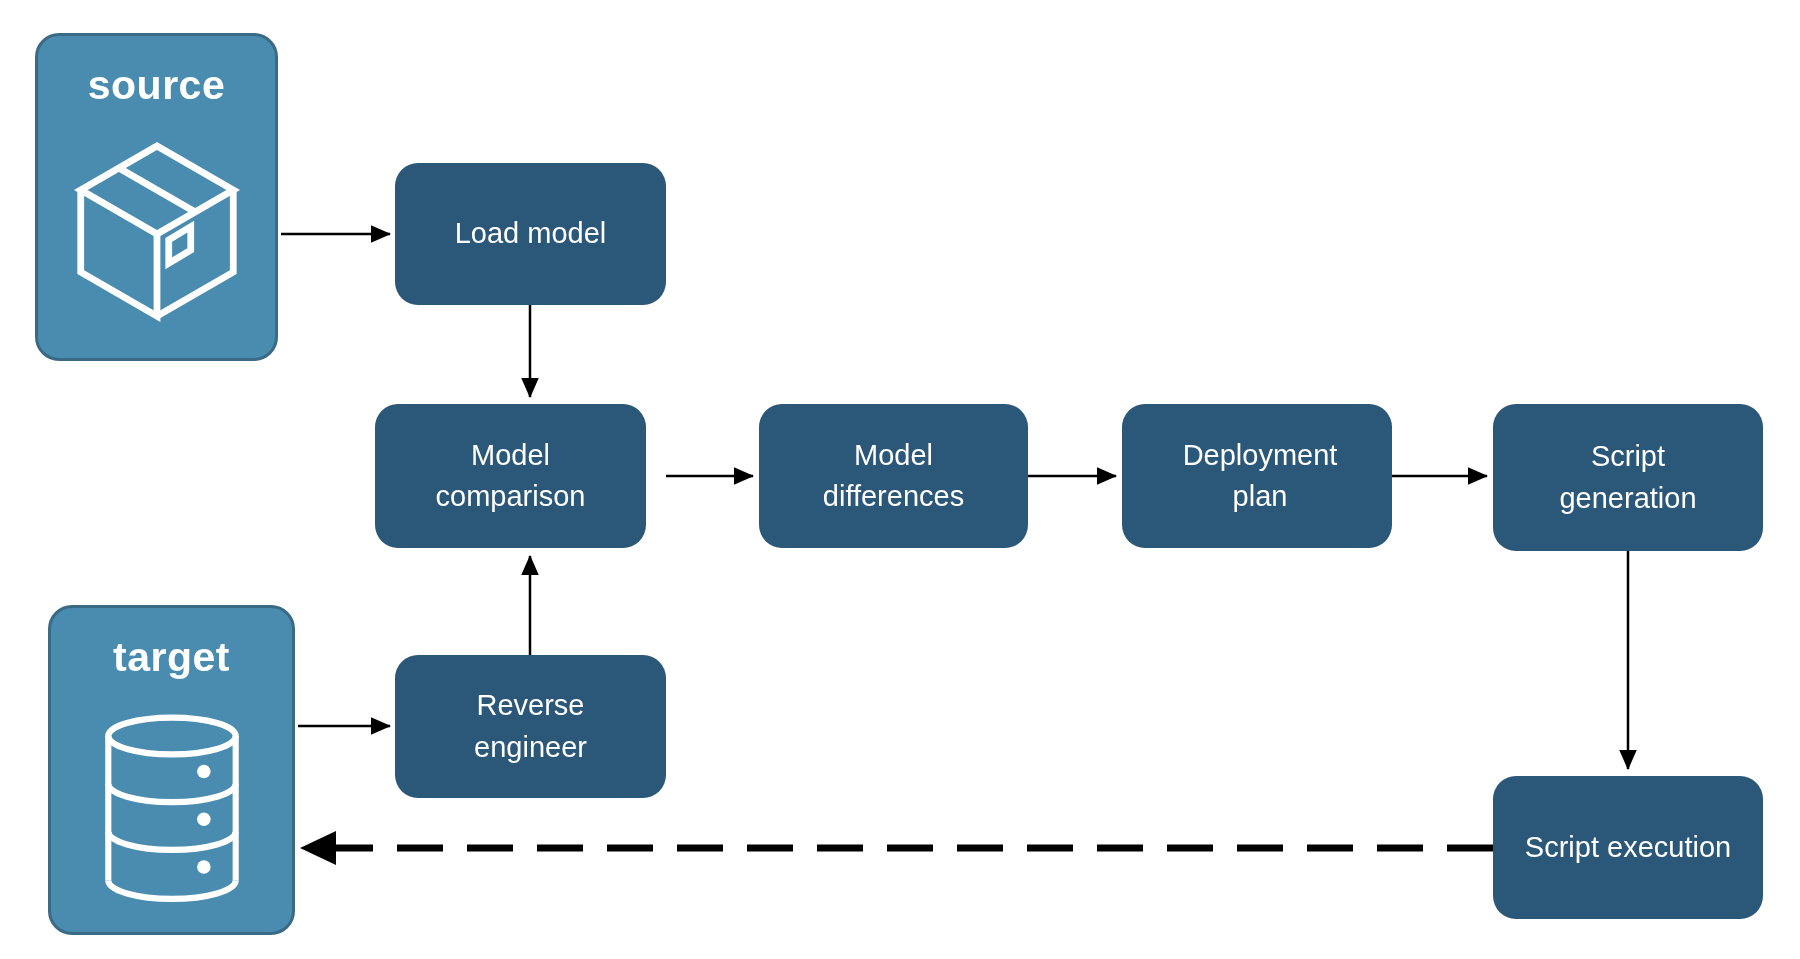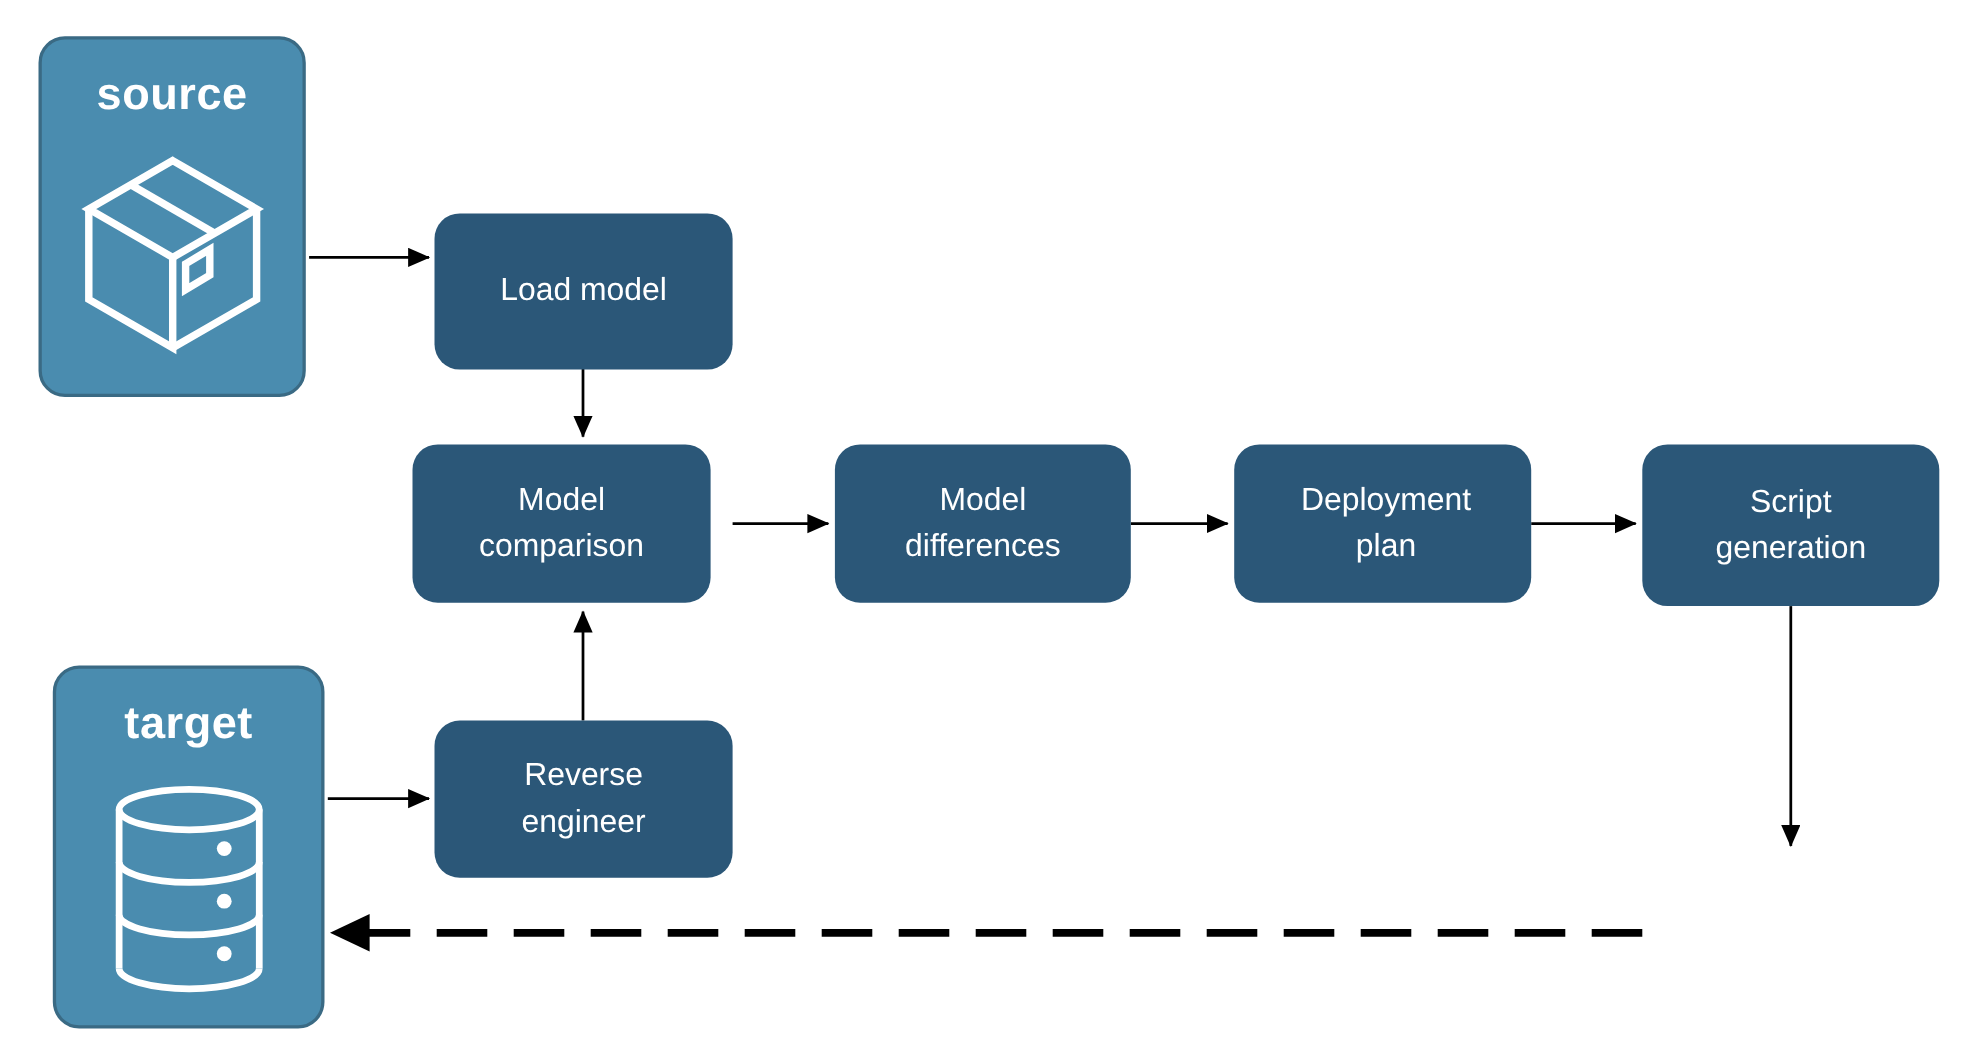--- a/index.html
+++ b/index.html
@@ -23,21 +23,21 @@
     color: #ffffff;
     border-radius: 23px;
     display: flex;
     align-items: center;
     justify-content: center;
     text-align: center;
     font-size: 29px;
     line-height: 1.42;
     padding: 0 30px;
   }
-  .node-load-model       { left: 395px;  top: 163px; width: 271px; height: 142px; margin-top: 31px; }
+  .node-load-model       { left: 395px;  top: 163px; width: 271px; height: 142px; }
   .node-model-comparison { left: 375px;  top: 404px; width: 271px; height: 144px; }
   .node-model-differences{ left: 759px;  top: 404px; width: 269px; height: 144px; }
   .node-deployment-plan  { left: 1122px; top: 404px; width: 270px; height: 144px; padding-left: 36px; }
   .node-script-generation{ left: 1493px; top: 404px; width: 270px; height: 147px; }
   .node-reverse-engineer { left: 395px;  top: 655px; width: 271px; height: 143px; }
   .node-script-execution { left: 1493px; top: 776px; width: 270px; height: 143px; }
 
   .endpoint {
     position: absolute;
     background: #4A8CAF;
@@ -130,14 +130,17 @@
   </div>
   <div class="node node-deployment-plan">
     <span>Deployment plan</span>
   </div>
   <div class="node node-script-generation">
     <span>Script generation</span>
   </div>
   <div class="node node-reverse-engineer">
     <span>Reverse engineer</span>
   </div>
+  <div class="node node-script-execution">
+    <span>Script execution</span>
+  </div>
 
 </div>
 
 </body></html>

